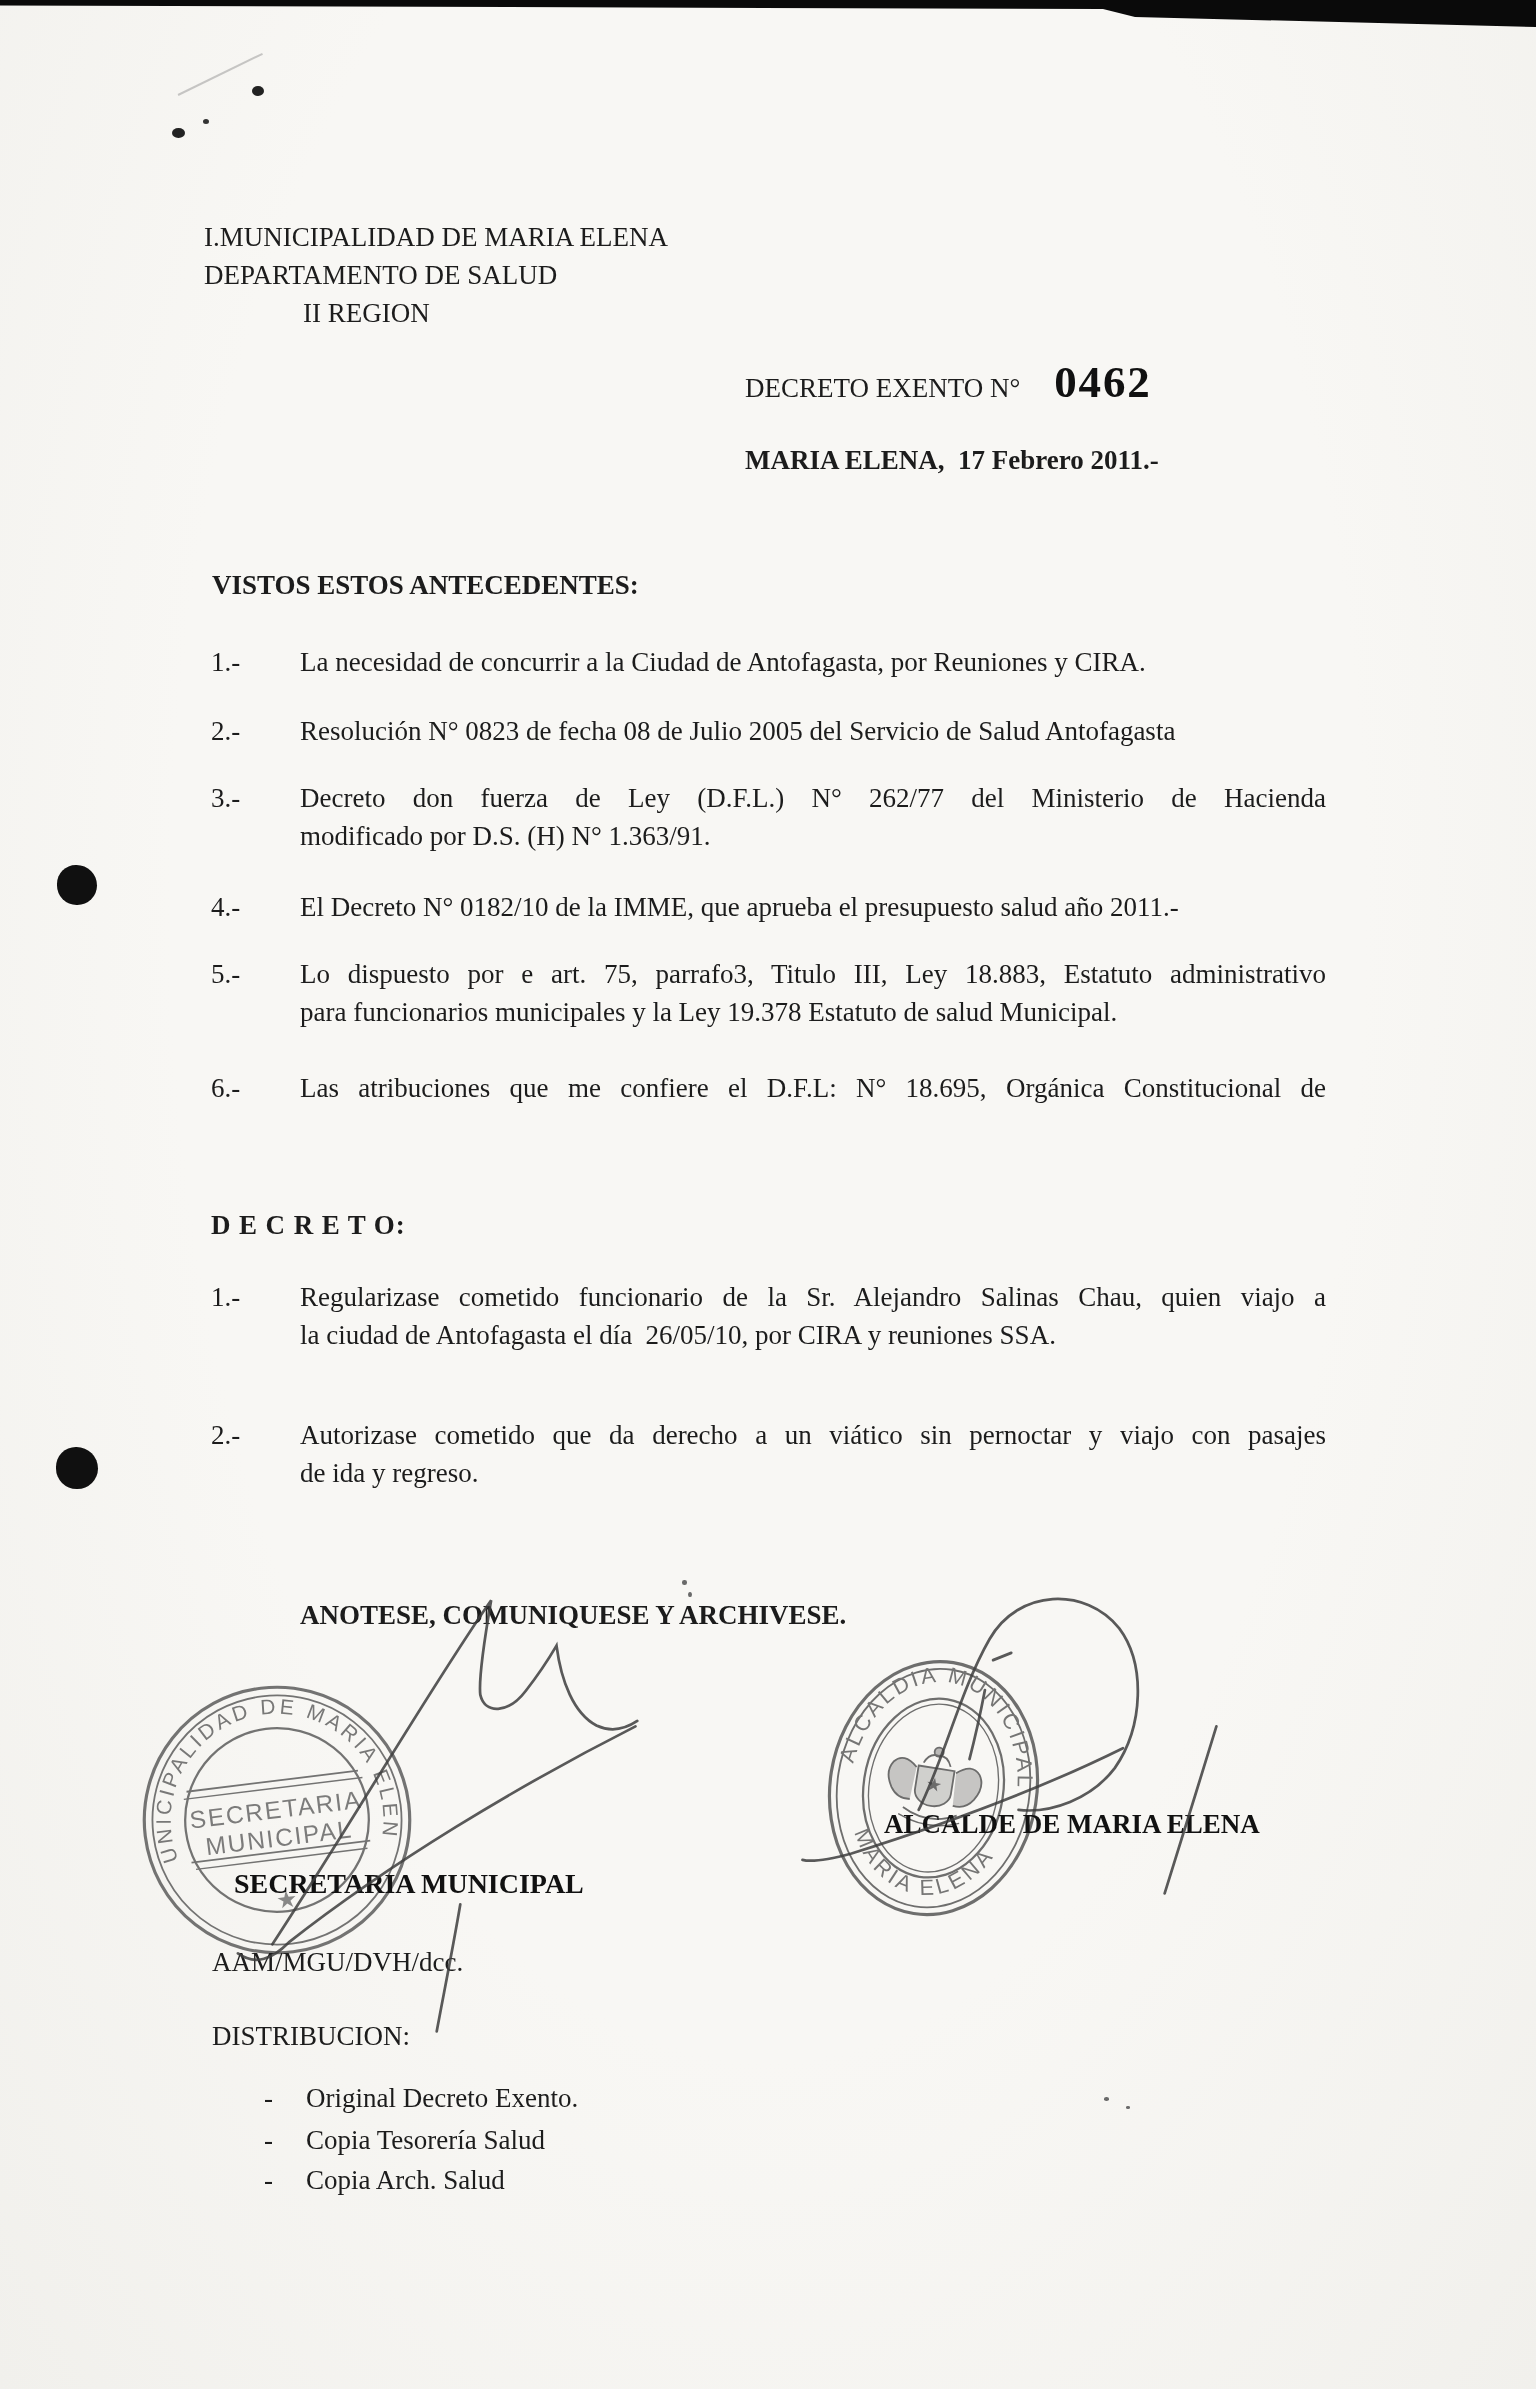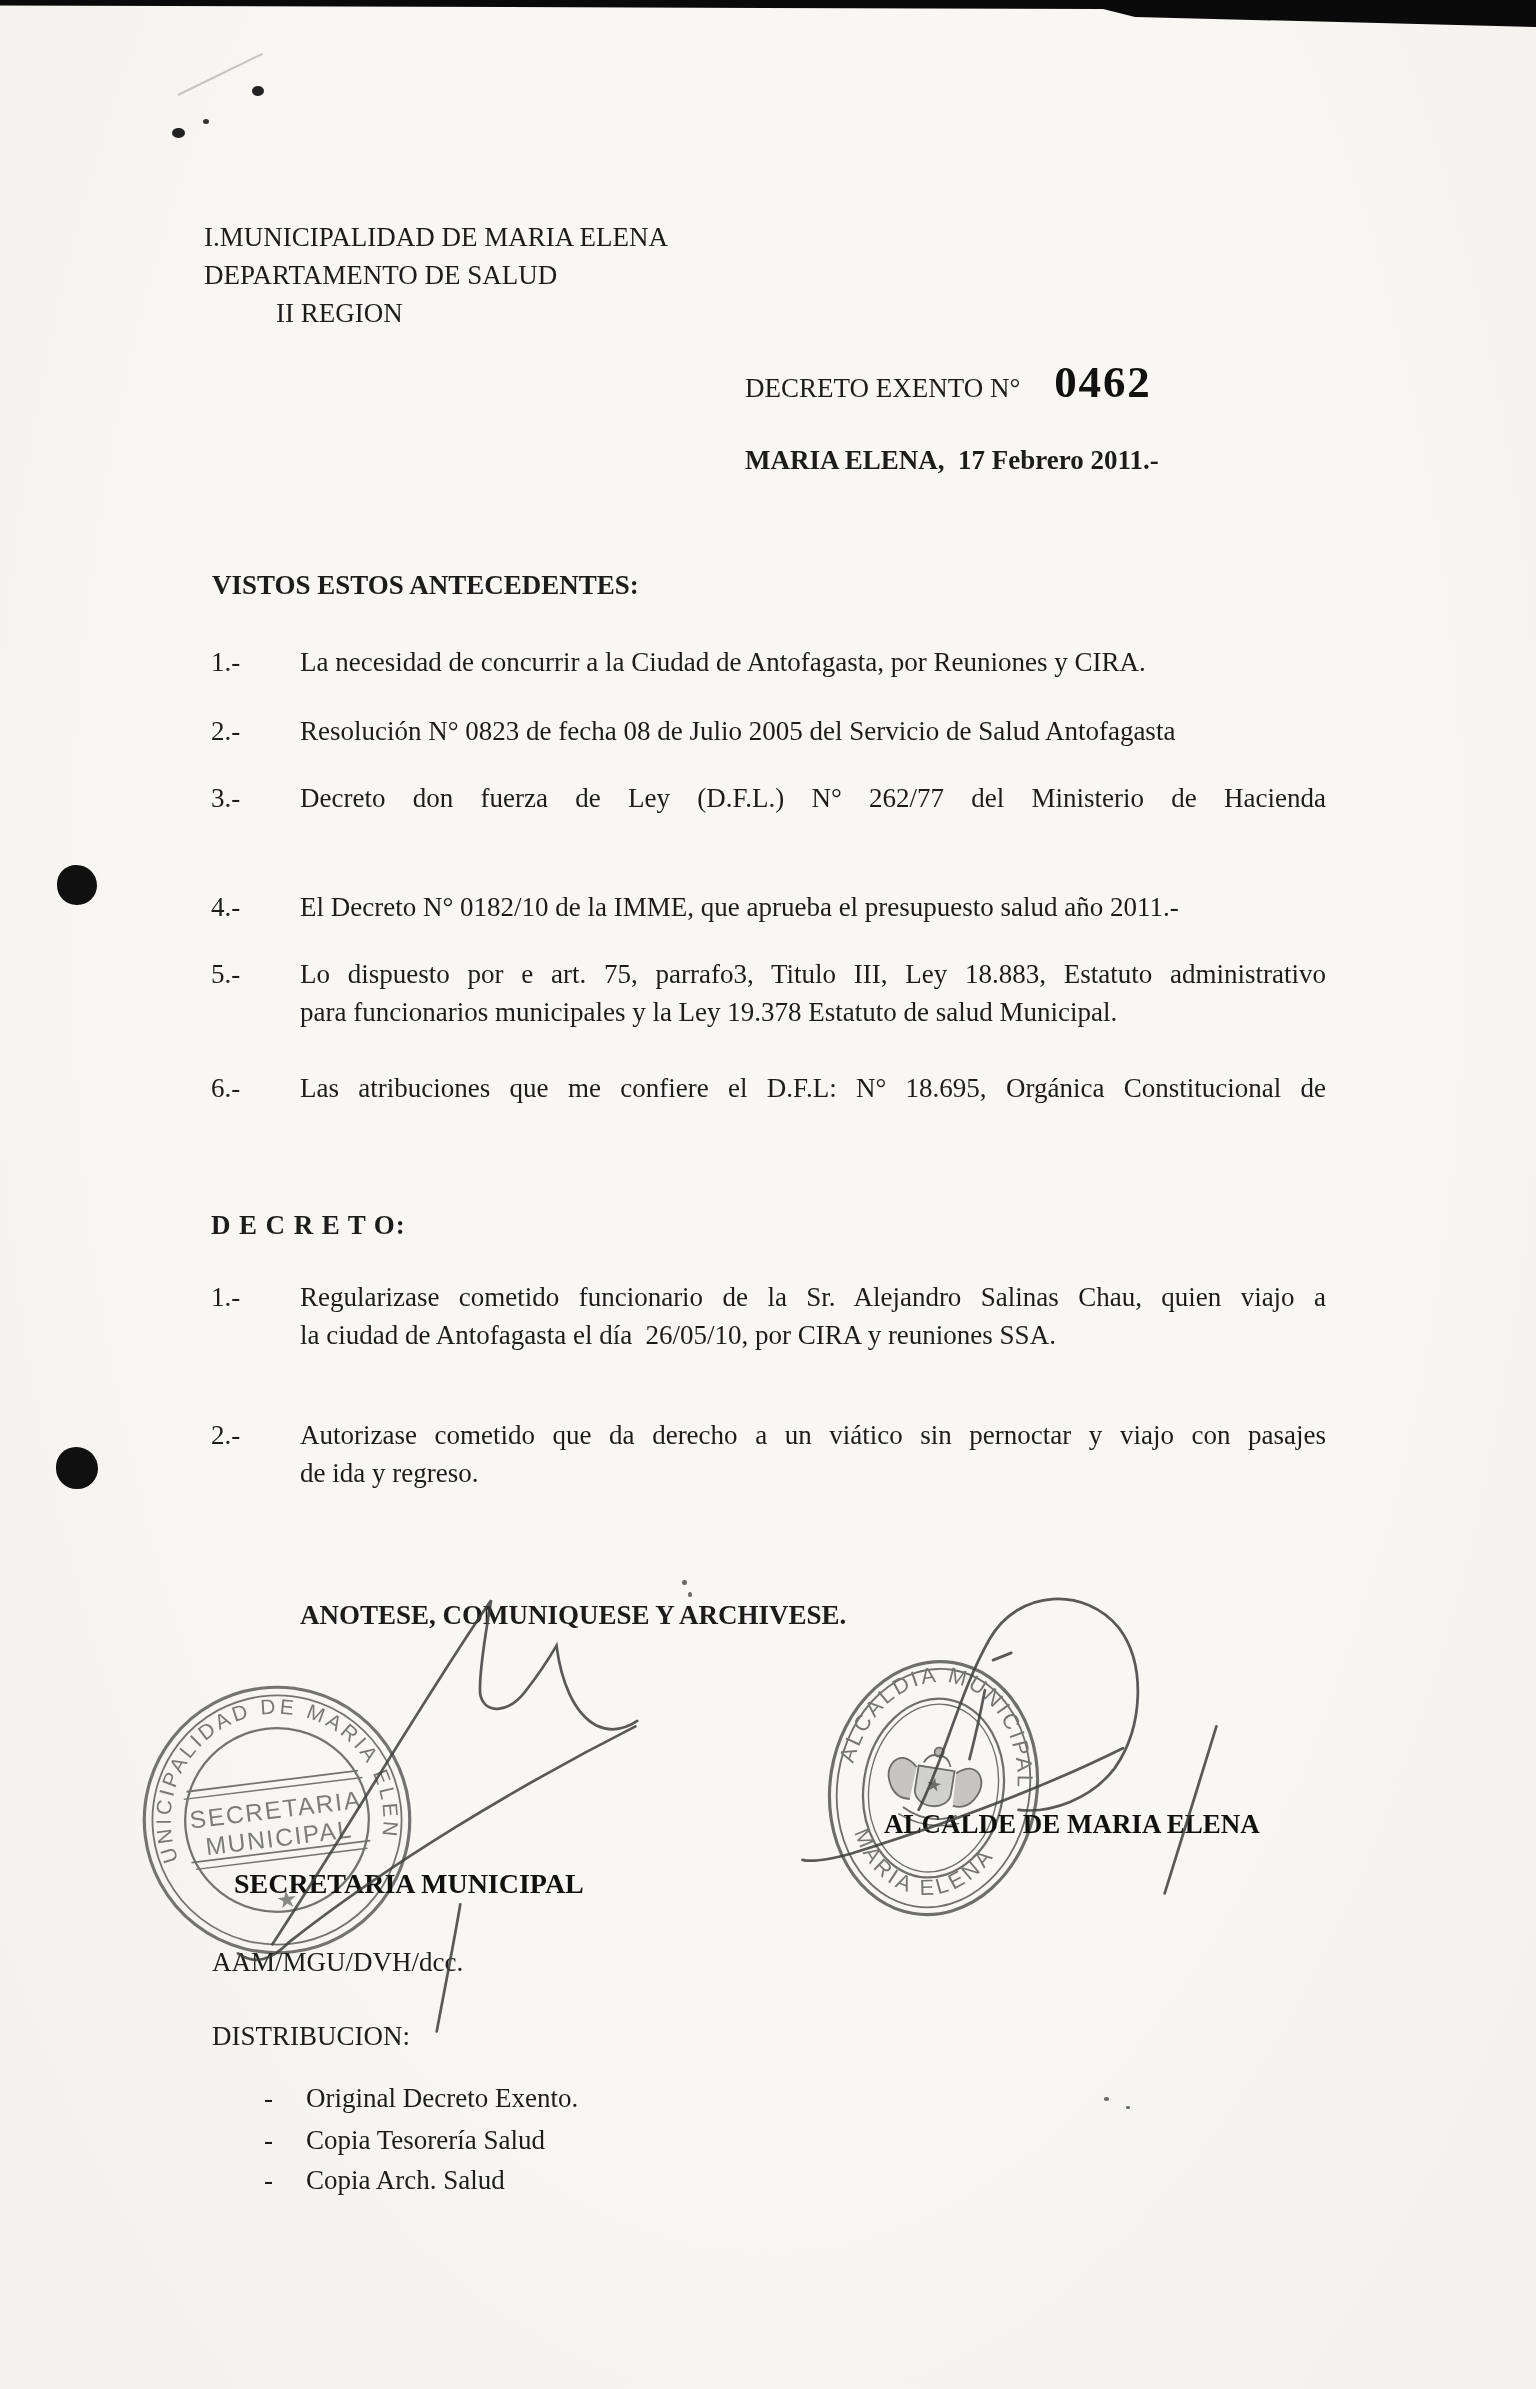--- a/index.html
+++ b/index.html
@@ -34,21 +34,21 @@
   <div class="speck" style="left:172px;top:128px;width:12.7px;height:10px;background:#222;"></div>
   <div class="speck" style="left:203px;top:119px;width:6.4px;height:5.4px;background:#333;"></div>
   <div class="speck" style="left:252px;top:86px;width:11.8px;height:10px;background:#222;"></div>
 
   <div class="hole" style="left:57px;top:865px;width:40px;height:40px;"></div>
   <div class="hole" style="left:56px;top:1447px;width:42px;height:42px;"></div>
 
   <div class="abs t30" style="left:204px;top:218px;">
     <div>I.MUNICIPALIDAD DE MARIA ELENA</div>
     <div style="">DEPARTAMENTO DE SALUD</div>
-    <div style="margin-left:72px;">II REGION</div>
+    <div style="margin-left:99px;">II REGION</div>
   </div>
 
   <div class="abs" style="left:745px;top:360px;display:flex;align-items:baseline;gap:34px;">
     <span class="t30">DECRETO EXENTO N°</span>
     <span class="b" style="font-size:45px;line-height:45px;letter-spacing:1.8px;color:#111;">0462</span>
   </div>
 
   <div class="abs t30" style="left:745px;top:441px;white-space:pre;font-weight:bold;">MARIA ELENA,  17 Febrero 2011.-</div>
 
   <div class="abs t30 b" style="left:212px;top:566px;">VISTOS ESTOS ANTECEDENTES:</div>
@@ -62,20 +62,21 @@
   <div class="item" style="top:712px;">
     <span class="num">2.-</span>
     <div class="txt">
         <div>Resolución N° 0823 de fecha 08 de Julio 2005 del Servicio de Salud Antofagasta</div>
       </div>
   </div>
   <div class="item" style="top:779px;">
     <span class="num">3.-</span>
     <div class="txt">
       <div class="jl">Decreto don fuerza de Ley (D.F.L.) N° 262/77 del Ministerio de Hacienda</div>
+      <div>modificado por D.S. (H) N° 1.363/91.</div>
     </div>
   </div>
   <div class="item" style="top:888px;">
     <span class="num">4.-</span>
     <div class="txt">
         <div>El Decreto N° 0182/10 de la IMME, que aprueba el presupuesto salud año 2011.-</div>
       </div>
   </div>
   <div class="item" style="top:955px;">
     <span class="num">5.-</span>

